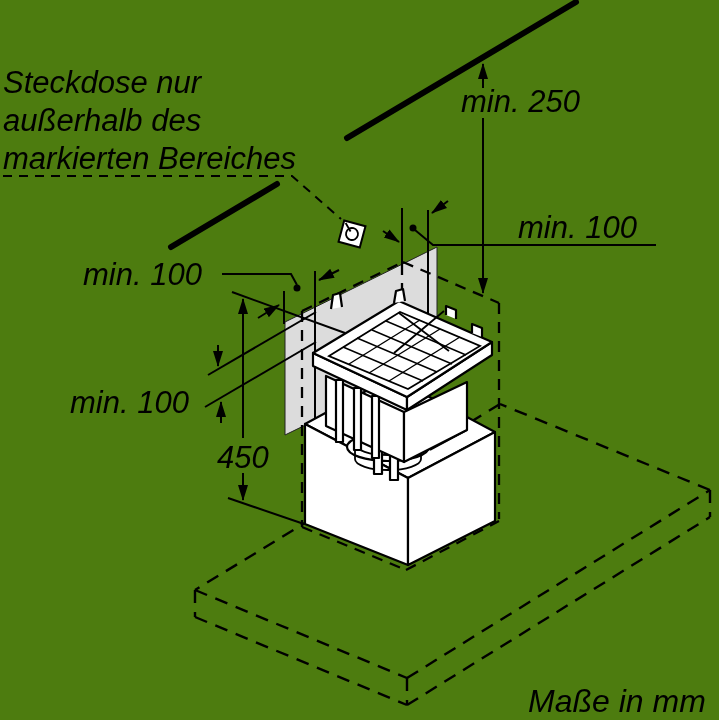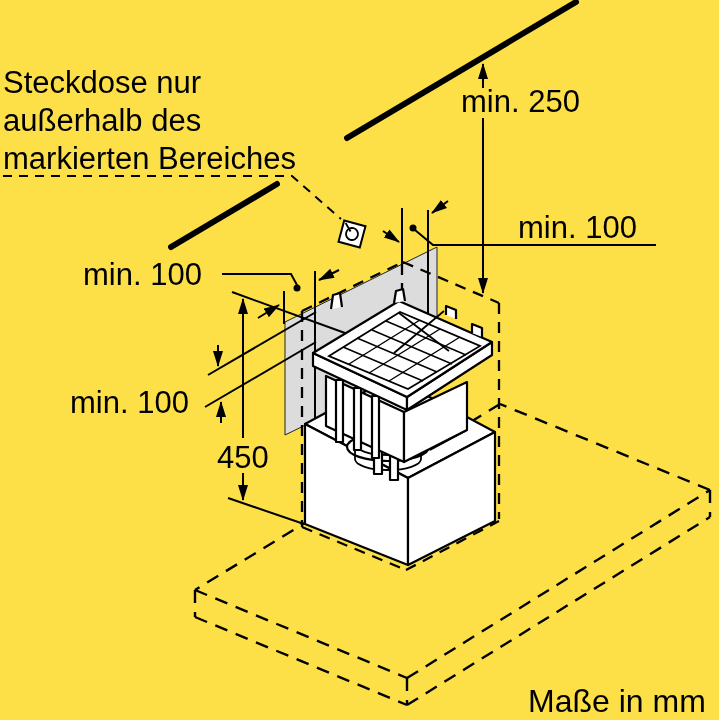--- a/index.html
+++ b/index.html
@@ -1,17 +1,17 @@
 <!DOCTYPE html>
 <html><head>
 <meta charset="utf-8">
 <style>
   html,body{margin:0;padding:0;background:#ffffff;}
-  #stage{position:relative;width:719px;height:720px;background:#fde047;overflow:hidden;
-         font-family:"Liberation Sans", sans-serif;}
+  #stage{position:relative;width:719px;height:720px;background:#4d7c0f;overflow:hidden;
+         font-family:"Liberation Sans", sans-serif;font-style:italic;}
   svg{position:absolute;left:0;top:0;}
   text{fill:#000;font-family:"Liberation Sans", sans-serif;}
   .lbl{font-size:31px;}
   .footer{font-size:32px;}
   .thin{stroke:#000;stroke-width:2;fill:none;}
   .thick{stroke:#000;stroke-width:6;stroke-linecap:round;fill:none;}
   .dashA{stroke:#000;stroke-width:2.3;fill:none;stroke-dasharray:11 8;}
   .dashB{stroke:#000;stroke-width:2.4;fill:none;stroke-dasharray:13 9;}
   .dashNote{stroke:#000;stroke-width:2;fill:none;stroke-dasharray:9 7;}
   .white{fill:#ffffff;stroke:#000;stroke-width:2.2;stroke-linejoin:round;}

